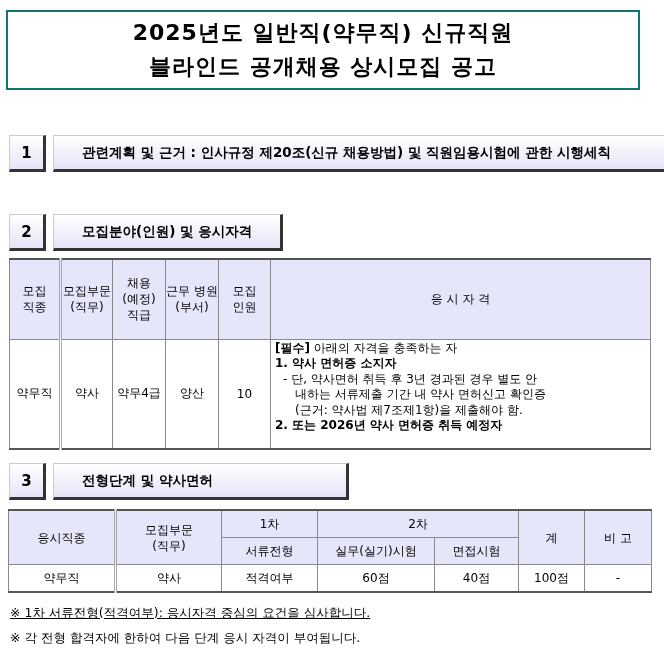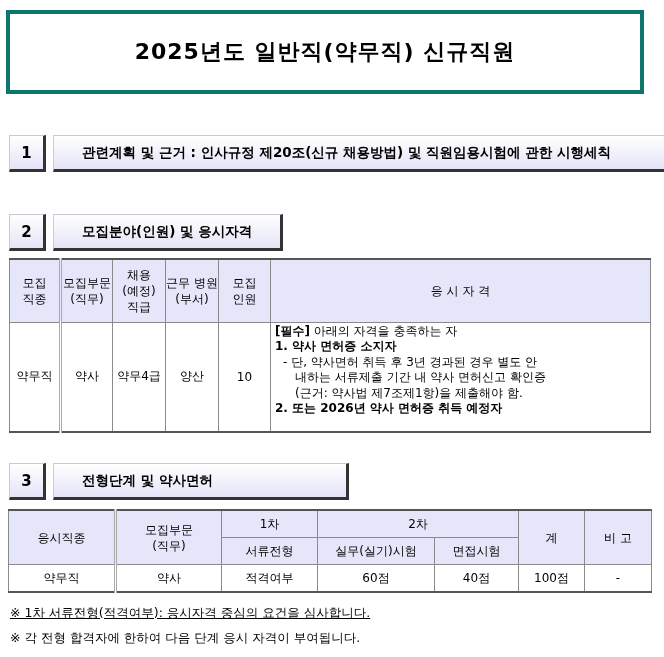--- a/index.html
+++ b/index.html
@@ -1,19 +1,19 @@
 <!DOCTYPE html>
 <html><head>
 <meta charset="utf-8">
 <style>
   html, body { margin:0; padding:0; background:#ffffff; }
   body { width:664px; height:657px; position:relative; overflow:hidden;
          font-family:"DejaVu Sans", "Liberation Sans", sans-serif; color:#000; }
   .title-box { position:absolute; left:6px; top:10px; width:630px; height:76px;
-               border:4px solid #0f766e; background:#fff;
+               border:2px solid #0f766e; background:#fff;
                display:flex; flex-direction:column; align-items:center; justify-content:center; }
   .title-line { font-weight:bold; font-size:22px; line-height:34px; letter-spacing:1px; }
   .sec { position:absolute; left:9px; height:37px; display:flex; }
   .sec-num { width:33px; height:33px; margin-right:7px;
              border-top:1px solid #c8c8d8; border-left:1px solid #c8c8d8;
              border-right:3px solid #333; border-bottom:3px solid #333;
              background:linear-gradient(#ffffff, #e4e4f8);
              display:flex; align-items:center; justify-content:center;
              font-weight:bold; font-size:15px; }
   .sec-text { height:33px; padding:0 28px;
@@ -35,20 +35,21 @@
   .t3 .thick-r { border-right:3px double #aaa;margin-left:32px; }
   .t3 th { height:26px; }
   .t3 td { height:26px; }
   .note { position:absolute; left:10px; font-size:12.5px; white-space:nowrap; }
 </style>
 </head>
 <body>
 
 <div class="title-box">
   <div class="title-line">2025년도 일반직(약무직) 신규직원</div>
+  <div class="title-line">블라인드 공개채용 상시모집 공고</div>
 </div>
 
 <div class="sec" style="top:135px;">
   <div class="sec-num">1</div>
   <div class="sec-text" style="width:565px;">관련계획 및 근거 : 인사규정 제20조(신규 채용방법) 및 직원임용시험에 관한 시행세칙</div>
 </div>
 
 <div class="sec" style="top:214px;">
   <div class="sec-num">2</div>
   <div class="sec-text">모집분야(인원) 및 응시자격</div>
@@ -57,21 +58,21 @@
 <table class="t2">
   <colgroup>
     <col style="width:51px">
       <col style="width:52px">
       <col style="width:53px">
     <col style="width:53px">
       <col style="width:52px">
       <col style="width:380px">
   </colgroup>
   <tbody>
-      <tr style="height:63px;">
+      <tr style="height:80px;">
     <th class="thick-r">
       <div>모집</div>
       <div>직종</div>
     </th>
     <th>
       <div>모집부문</div>
       <div>(직무)</div>
     </th>
     <th>
       <div>채용</div>

